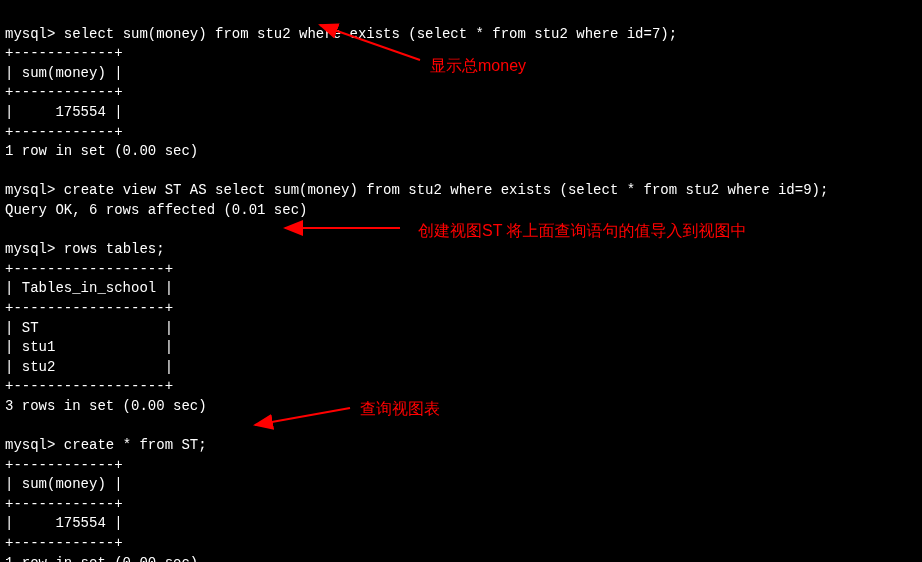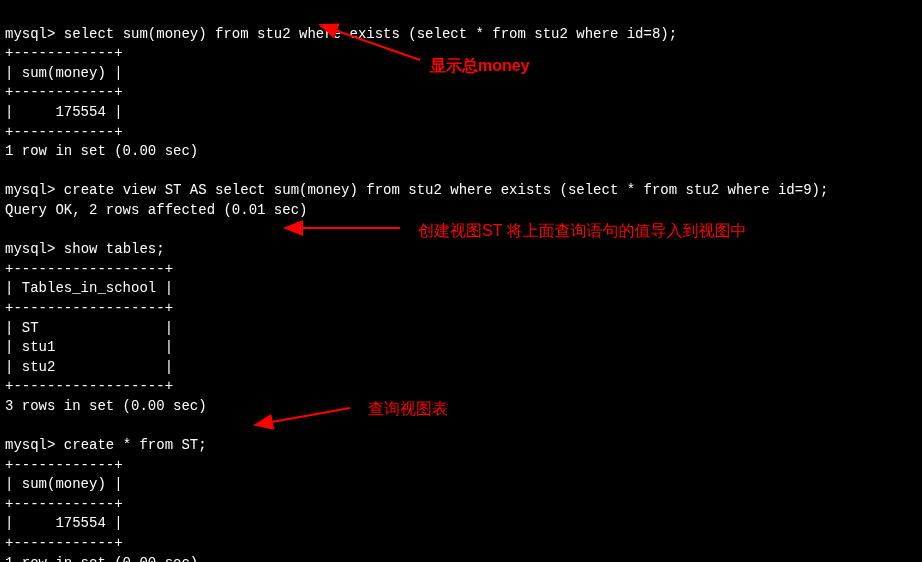--- a/index.html
+++ b/index.html
@@ -33,53 +33,53 @@
     }
     .arrow {
       position: absolute;
       z-index: 2;
     }
   </style>
 </head>
 <body>
 
 <div class="terminal">
-<span>mysql&gt;</span> <span>select sum(money) from stu2 where exists (select * from stu2 where id=8);</span>
+<span>mysql&gt;</span> <span>select sum(money) from stu2 where exists (select * from stu2 where id=7);</span>
 <span>+------------+
 | sum(money) |
 +------------+
 |     175554 |
 +------------+
 1 row in set (0.00 sec)</span>
 
 <span>mysql&gt;</span> <span>create view ST AS select sum(money) from stu2 where exists (select * from stu2 where id=9);</span>
-<span>Query OK, 2 rows affected (0.01 sec)</span>
+<span>Query OK, 6 rows affected (0.01 sec)</span>
 
-<span>mysql&gt;</span> <span>show tables;</span>
+<span>mysql&gt;</span> <span>rows tables;</span>
 <span>+------------------+
 | Tables_in_school |
 +------------------+
 | ST               |
 | stu1             |
 | stu2             |
 +------------------+
 3 rows in set (0.00 sec)</span>
 
 <span>mysql&gt;</span> <span>create * from ST;</span>
 <span>+------------+
 | sum(money) |
 +------------+
 |     175554 |
 +------------+
 1 row in set (0.00 sec)</span>
 </div>
 
-<div class="annotation" style="top:55px;left:430px;font-weight:bold;">显示总money</div>
+<div class="annotation" style="top:55px;left:430px;">显示总money</div>
 <div class="annotation" style="top:220px;left:418px;">创建视图ST 将上面查询语句的值导入到视图中</div>
-<div class="annotation" style="top:398px;left:368px;">查询视图表</div>
+<div class="annotation" style="top:398px;left:360px;">查询视图表</div>
 
 <svg class="arrow" style="top:0;left:0;width:922px;height:562px;pointer-events:none;">
   <defs>
     <marker id="arrowhead" markerWidth="10" markerHeight="8" refX="9" refY="4" orient="auto">
       <polygon points="0 0, 10 4, 0 8" fill="#ff0000"></polygon>
     </marker>
   </defs>
   <line stroke="#ff0000" stroke-width="2" marker-end="url(#arrowhead)" x1="420" y1="60" x2="320" y2="25"></line>
   <line stroke="#ff0000" stroke-width="2" marker-end="url(#arrowhead)" x1="400" y1="228" x2="285" y2="228"></line>
   <line stroke="#ff0000" stroke-width="2" marker-end="url(#arrowhead)" x1="350" y1="408" x2="255" y2="425"></line>

